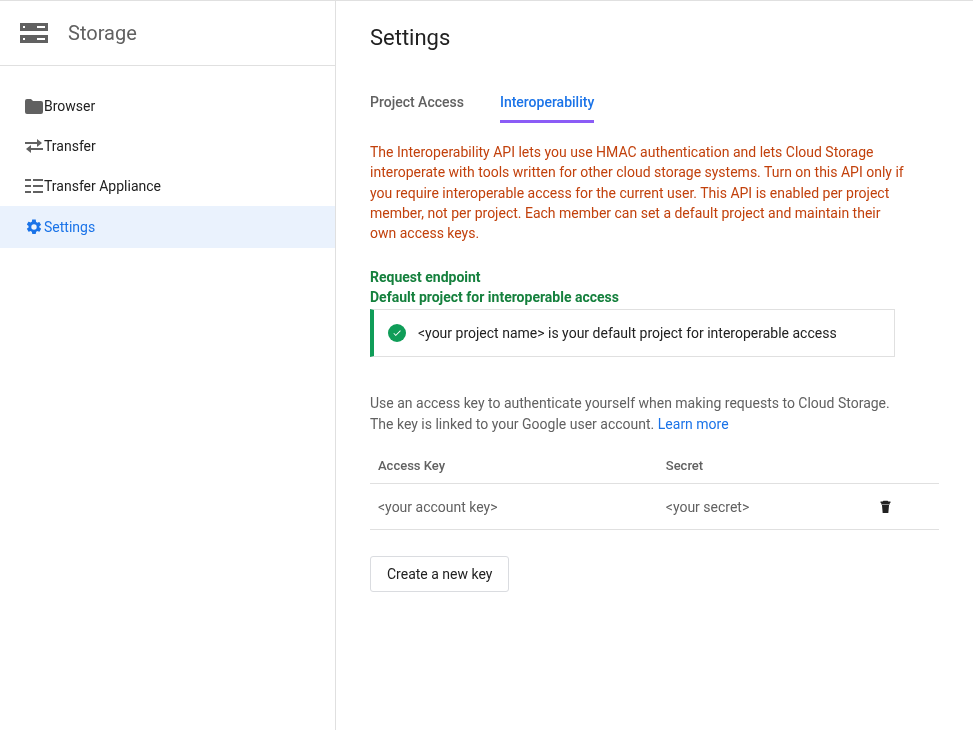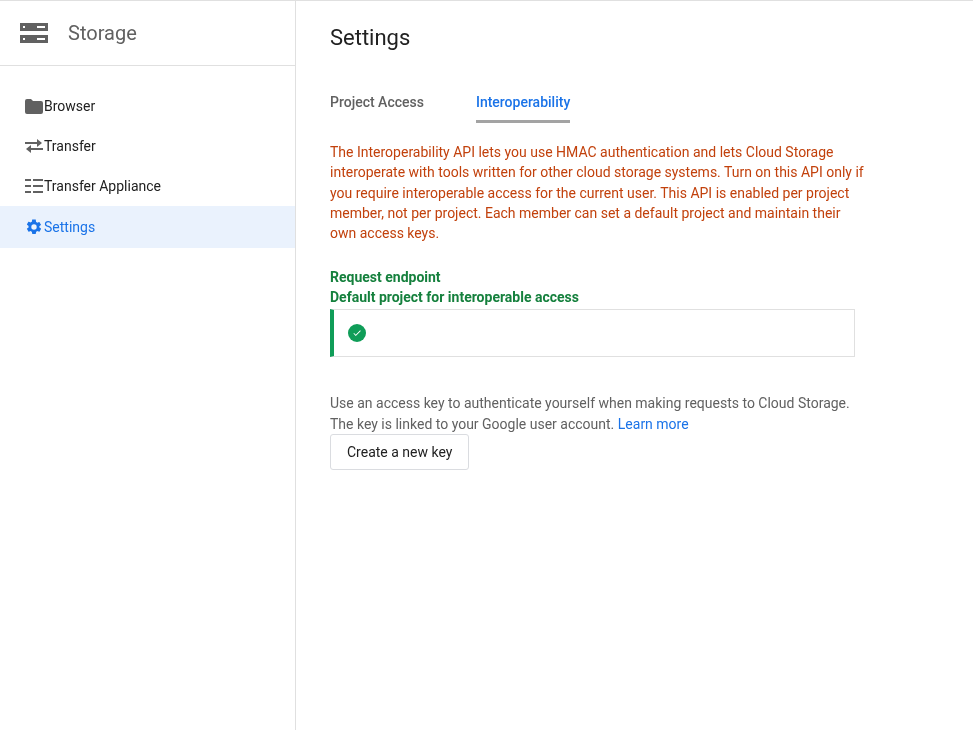--- a/index.html
+++ b/index.html
@@ -19,21 +19,21 @@
     }
 
     .layout {
       display: flex;
       height: 100%;
       border-top: 1px solid #e0e0e0;
     }
 
     
     .sidebar {
-      width: 296px;
+      width: 336px;
       border-right: 1px solid #e0e0e0;
       display: flex;
       flex-direction: column;
     }
 
     .sidebar-header {
       display: flex;
       align-items: center;
       padding: 20px 16px 20px 20px;
       border-bottom: 1px solid #e0e0e0;
@@ -89,37 +89,37 @@
     .page-title {
       font-size: 22px;
       font-weight: 400;
       color: #212121;
       margin-bottom: 44px;
     }
 
     
     .tabs {
       display: flex;
-      gap: 52px;
+      gap: 36px;
       border-bottom: 1px solid transparent;
       margin-bottom: 18px;
     }
 
     .tab {
       font-size: 14px;
       font-weight: 500;
       color: #616161;
       padding-bottom: 10px;
       cursor: pointer;
       border-bottom: 3px solid transparent;
     }
 
     .tab.active {
       color: #1a73e8;
-      border-bottom: 3px solid #a3a3a3;
+      border-bottom: 3px solid #8b5cf6;
     }
 
     
     .desc {
       color: #c2410c;
       line-height: 1.45;
       margin-bottom: 26px;
       max-width: 540px;
     }
 
@@ -297,22 +297,47 @@
     <h3 class="section-heading">Request endpoint</h3>
 
     <h3 class="section-heading">Default project for interoperable access</h3>
 
     <div class="callout">
       <span class="check-icon">
         <svg viewBox="0 0 24 24">
             <path fill="#fff" d="M9 16.17 4.83 12l-1.42 1.41L9 19 21 7l-1.41-1.41z"></path>
           </svg>
       </span>
+      <span class="callout-text">
+        <span>&lt;your project name&gt;</span><span>  is your default project for interoperable access</span>
+      </span>
     </div>
 
     <p class="section-text" style="margin-bottom:0">
       <span>Use an access key to authenticate yourself when making requests to Cloud Storage. The key is linked to your Google user account. </span><a class="link">Learn more</a>
     </p>
 
+    <table class="keys-table">
+      <thead>
+        <tr>
+          <th>Access Key</th>
+          <th>Secret</th>
+          <th></th>
+        </tr>
+      </thead>
+      <tbody>
+        <tr>
+          <td>&lt;your account key&gt;</td>
+          <td>&lt;your secret&gt;</td>
+          <td class="actions">
+            <span>
+              <svg viewBox="0 0 24 24">
+                  <path fill="#212121" d="M6 7h12v2H6V7zm1 3h10l-1 11H8L7 10zm2-6h6l1 1h3v2H5V5h3l1-1z"></path>
+                </svg>
+            </span>
+          </td>
+        </tr>
+      </tbody>
+    </table>
 
     <button class="create-key-button">Create a new key</button>
   </main>
 </div>
 
 </body></html>

